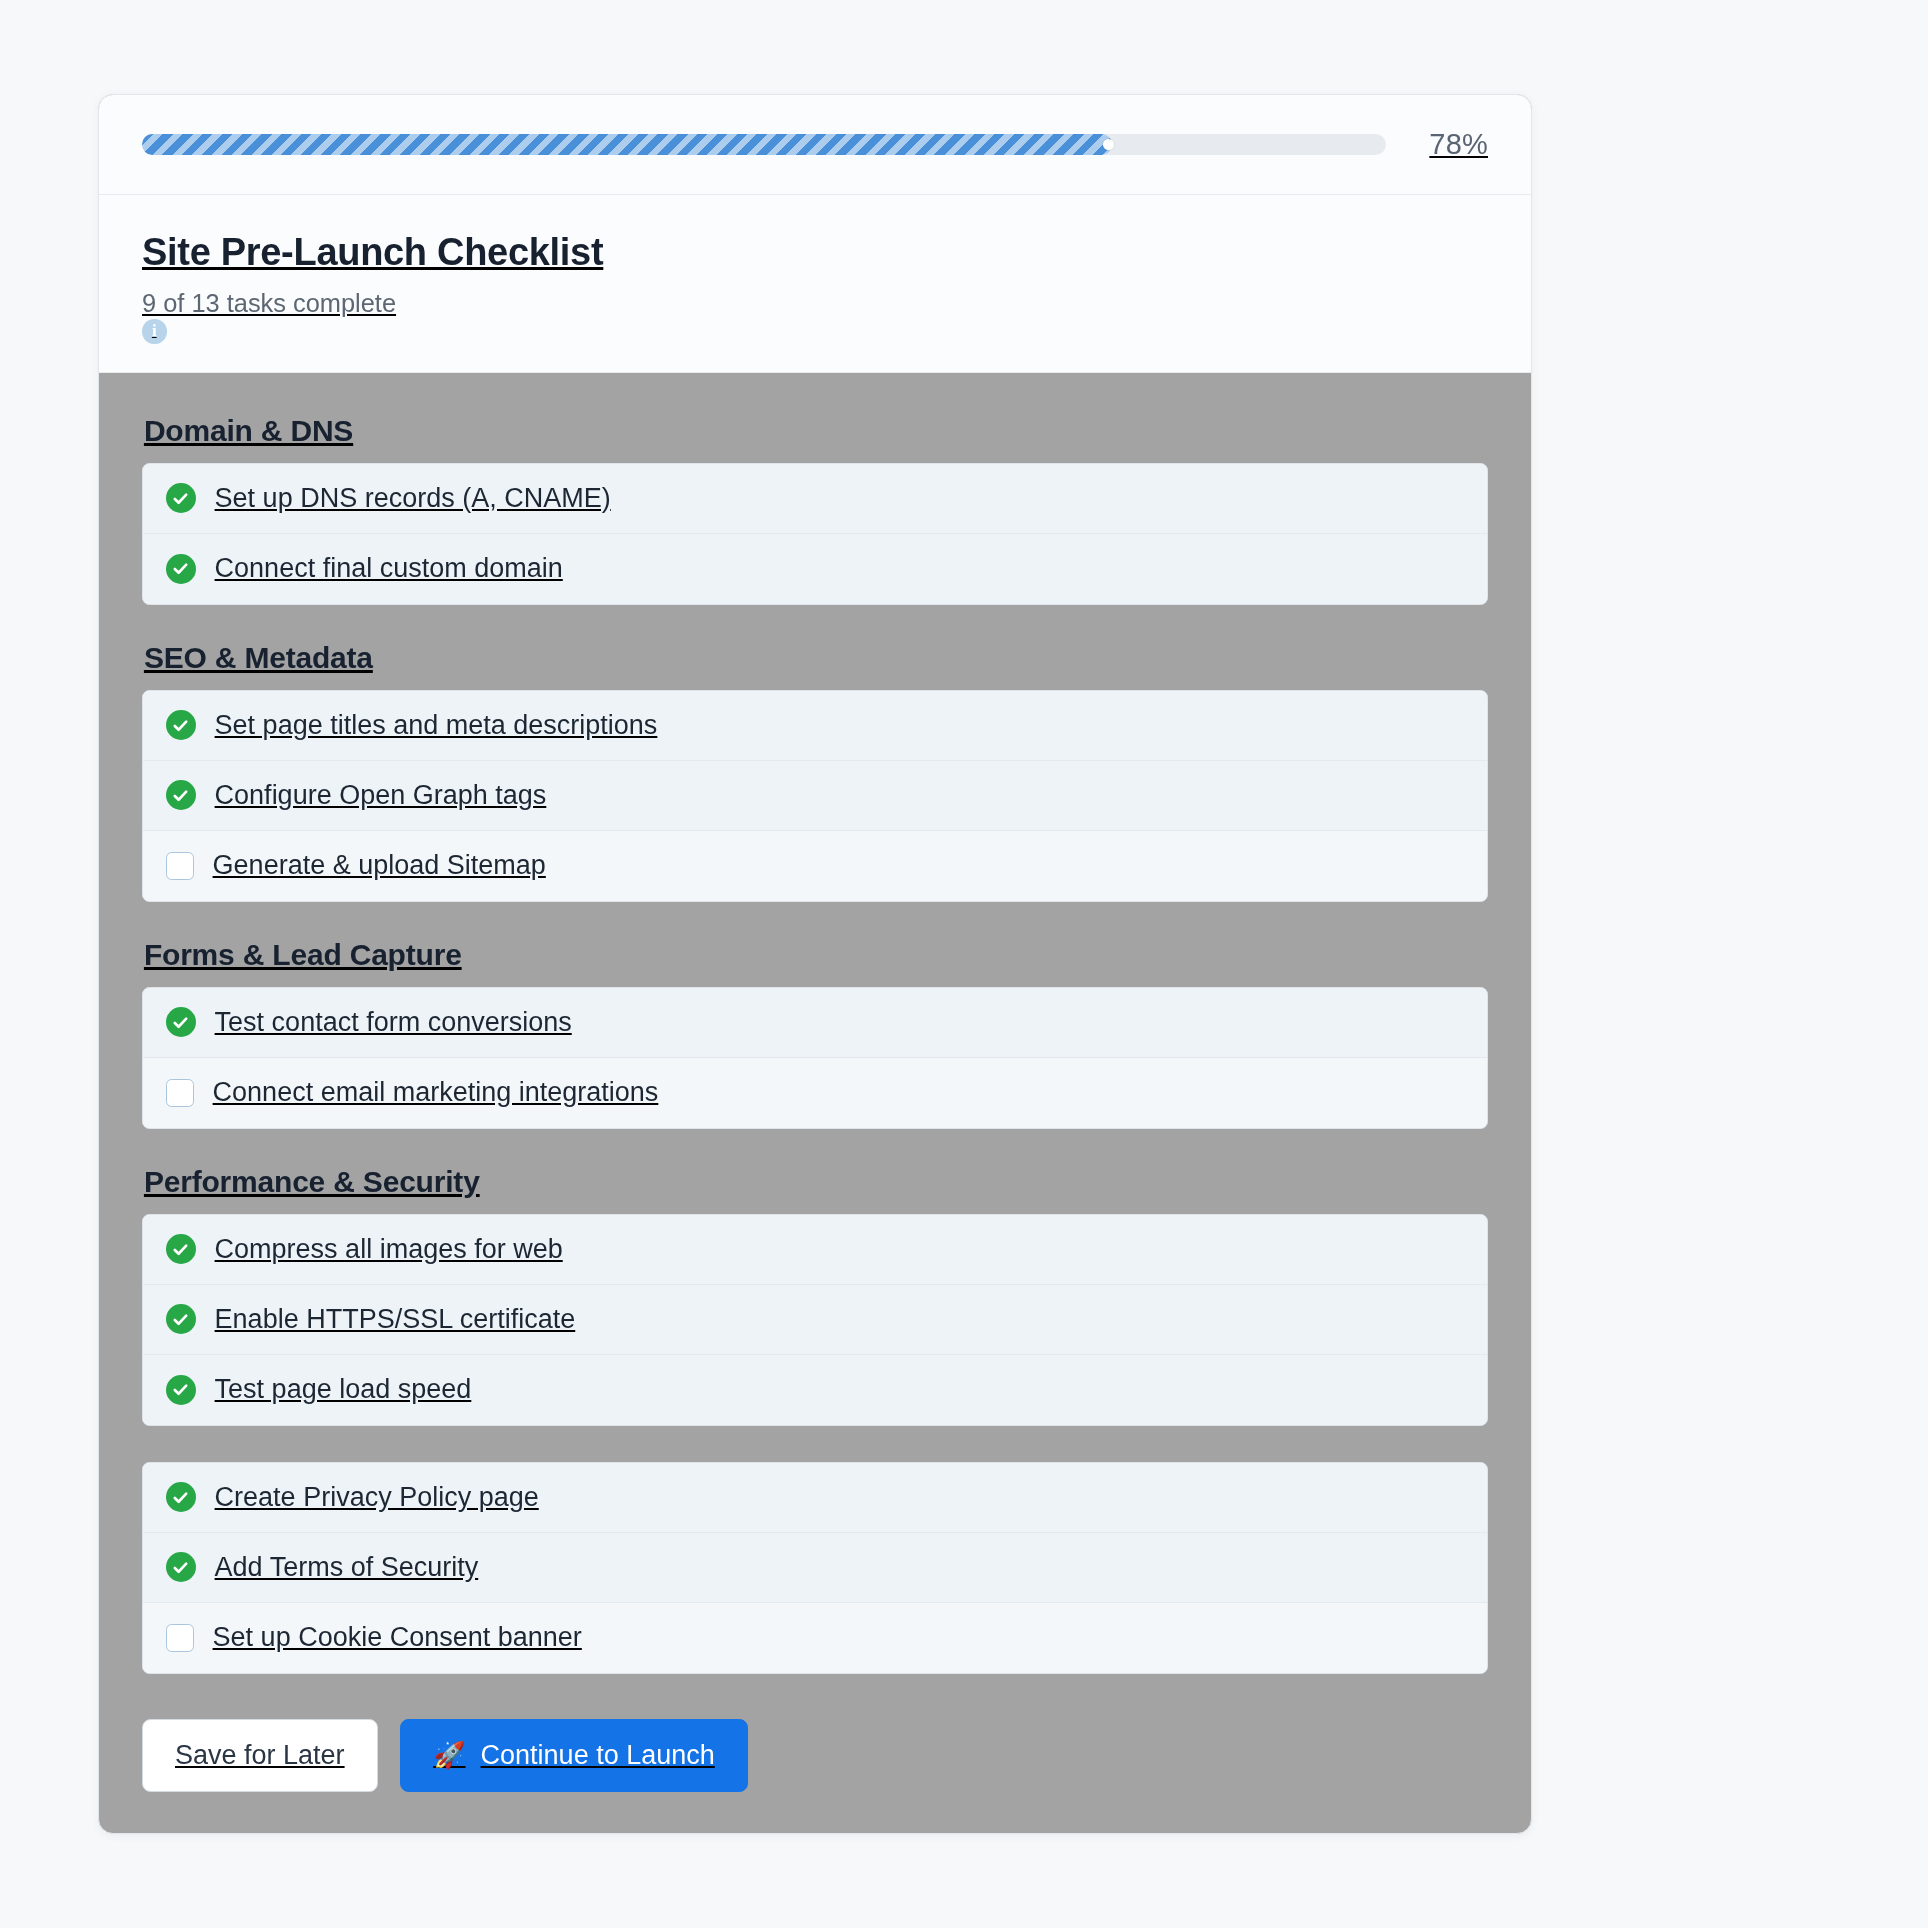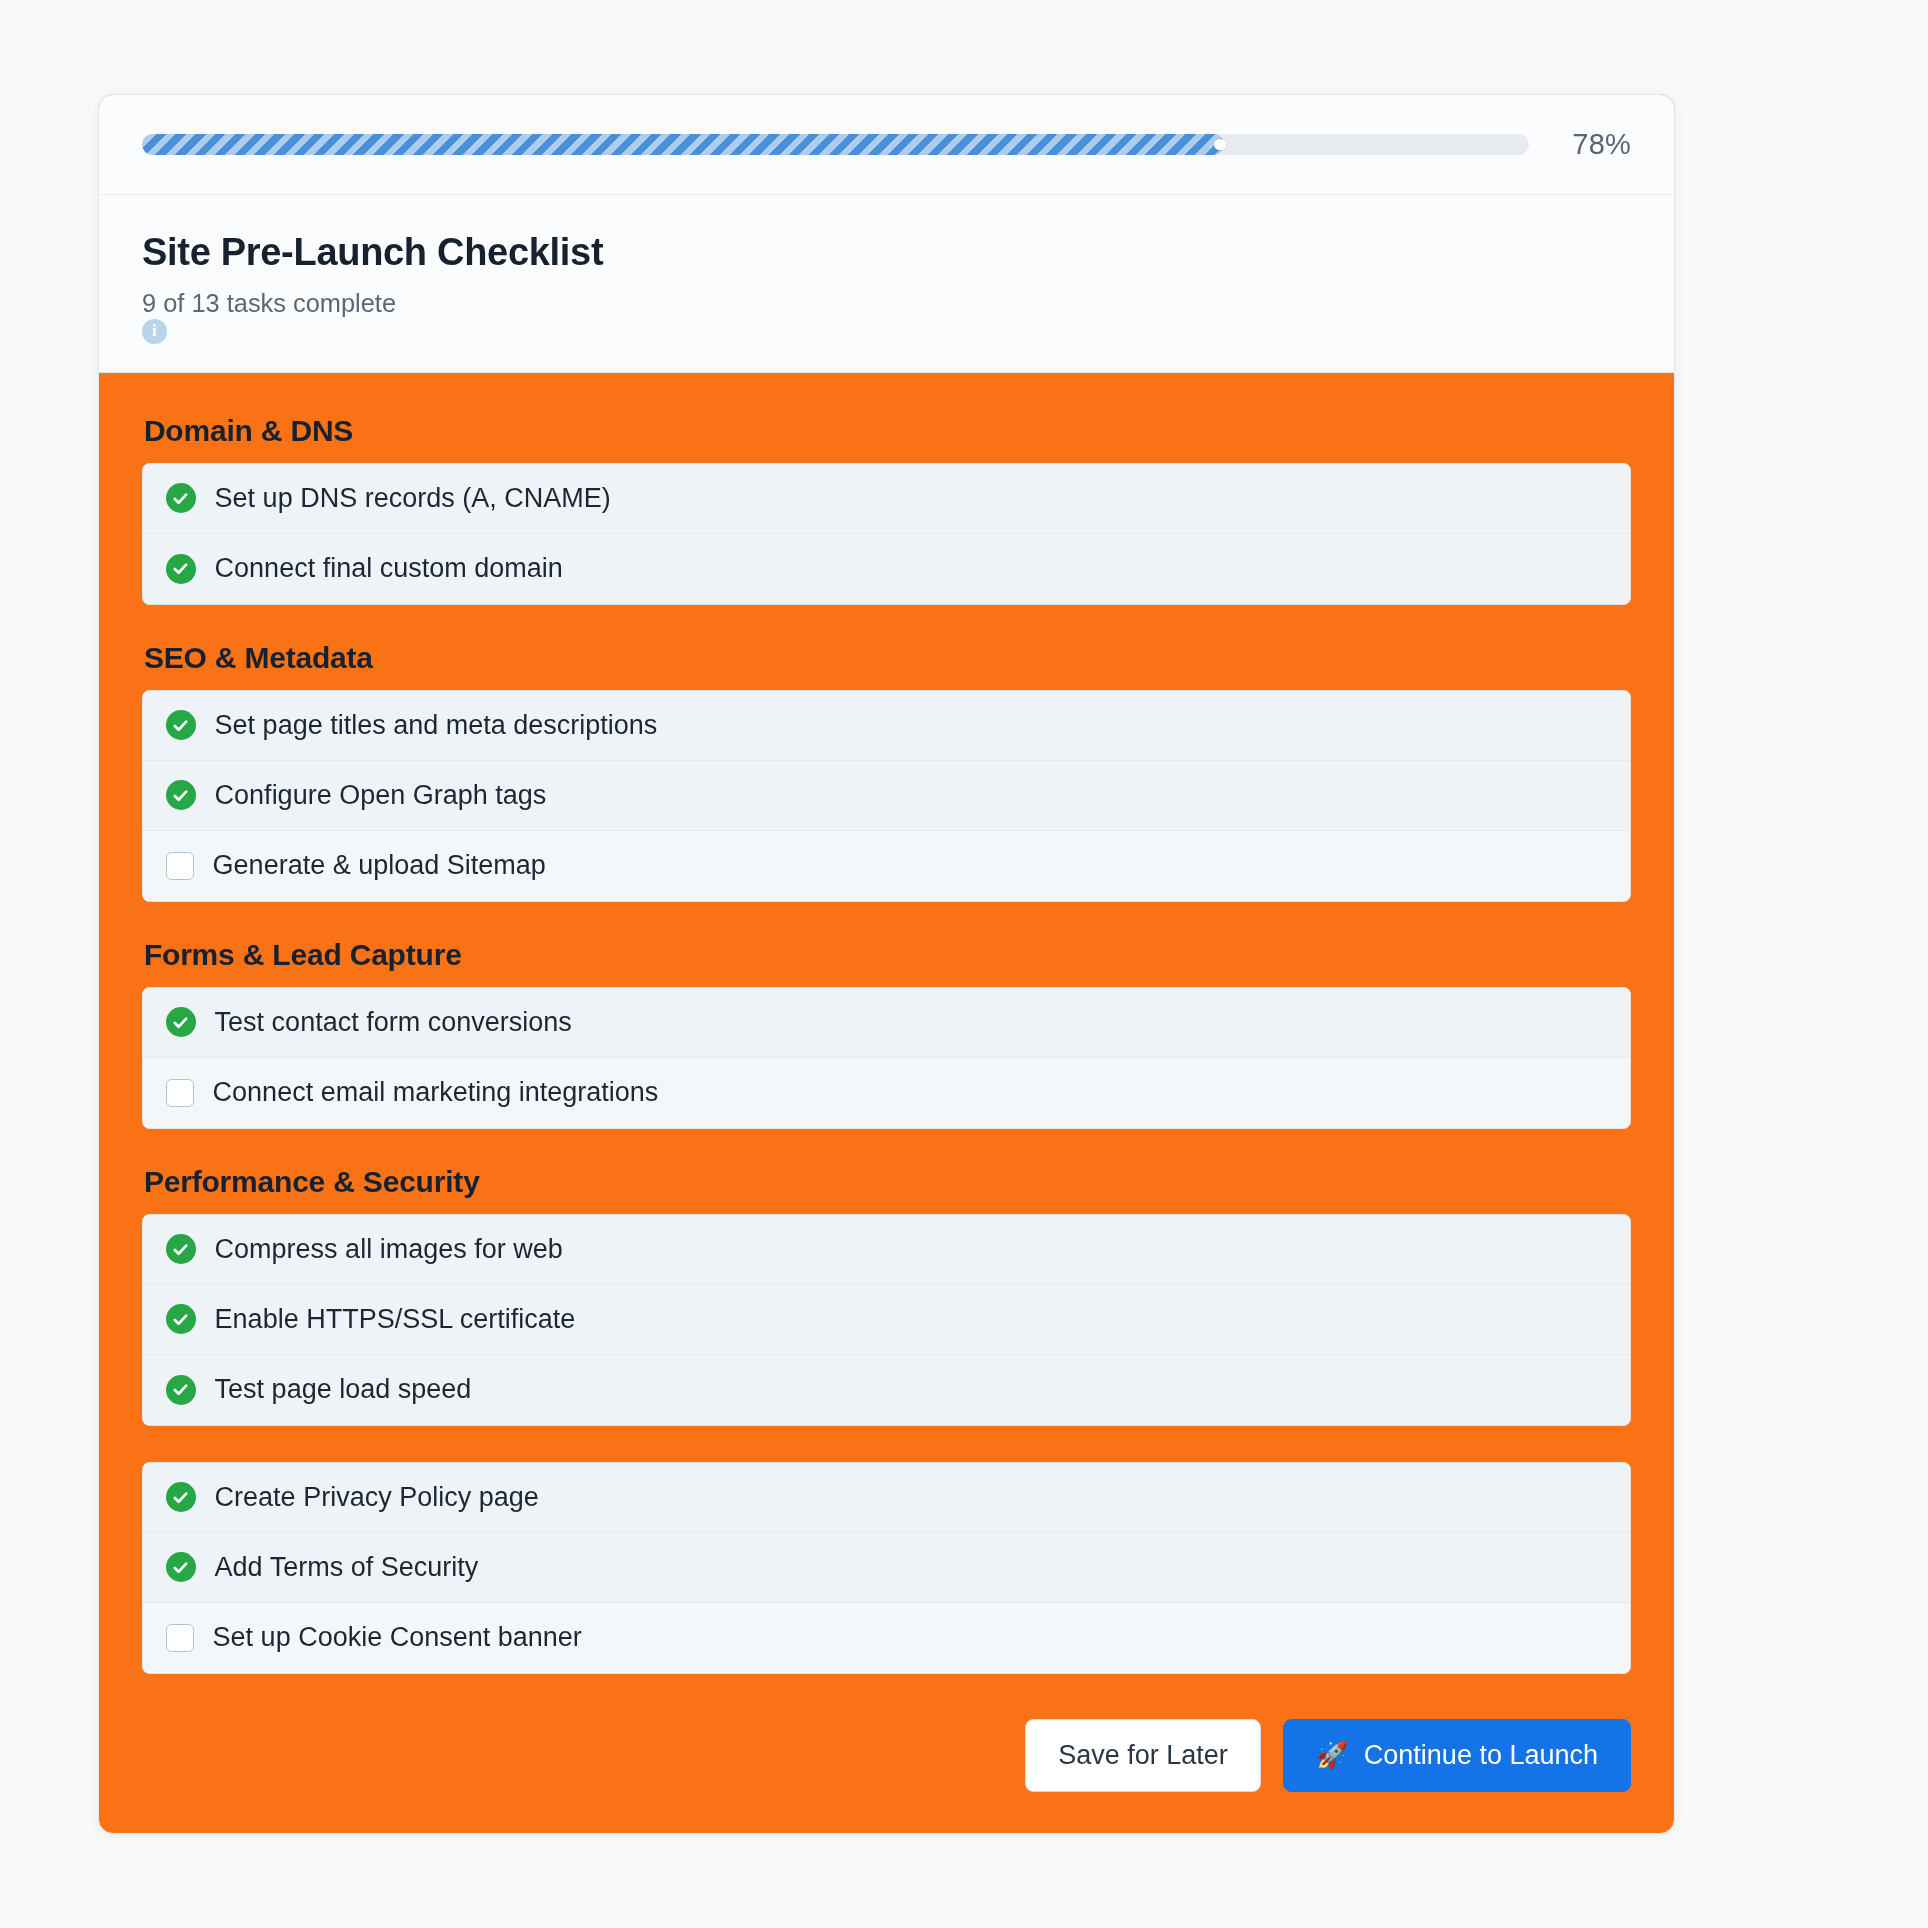--- a/index.html
+++ b/index.html
@@ -9,28 +9,29 @@
     height: 1928px;
     background: #f7f8fa;
     font-family: "Liberation Sans", sans-serif;
     -webkit-font-smoothing: antialiased;
   }
 
   .card {
     position: absolute;
     left: 98px;
     top: 94px;
-    width: 1577px;
+    width: 1434px;
     height: 1740px;
-    background: #f97316;
+    background: #a3a3a3;
     border: 0.9px solid #e3e6ea;
     border-radius: 15px;
     box-shadow: 0 1.9px 9.4px rgba(16, 24, 40, 0.05);
     box-sizing: border-box;
     overflow: hidden;
+    text-decoration: underline;
   }
 
   
   .progress-row {
     height: 100px;
     display: flex;
     align-items: center;
     padding: 0 43px 0 43px;
     border-bottom: 0.9px solid #e8eaee;
     box-sizing: border-box;
@@ -170,21 +171,21 @@
     border-radius: 5.6px;
     border: 1.9px solid #a9c6de;
     background: #ffffff;
     flex: 0 0 auto;
     box-sizing: border-box;
   }
 
   
   .footer {
     display: flex;
-    justify-content: flex-end;
+    justify-content: flex-start;
     align-items: center;
     gap: 22.6px;
     padding: 9.4px 43px 43px 43px;
   }
   .btn-secondary {
     font-size: 27px;
     color: #2b3644;
     background: #ffffff;
     border: 0.9px solid #d4dae1;
     border-radius: 8.5px;

